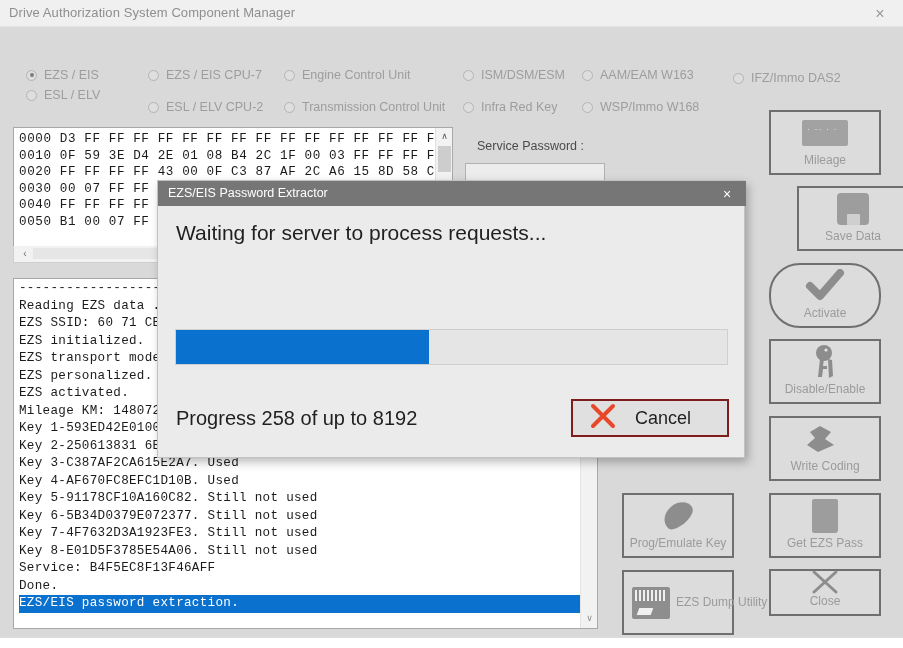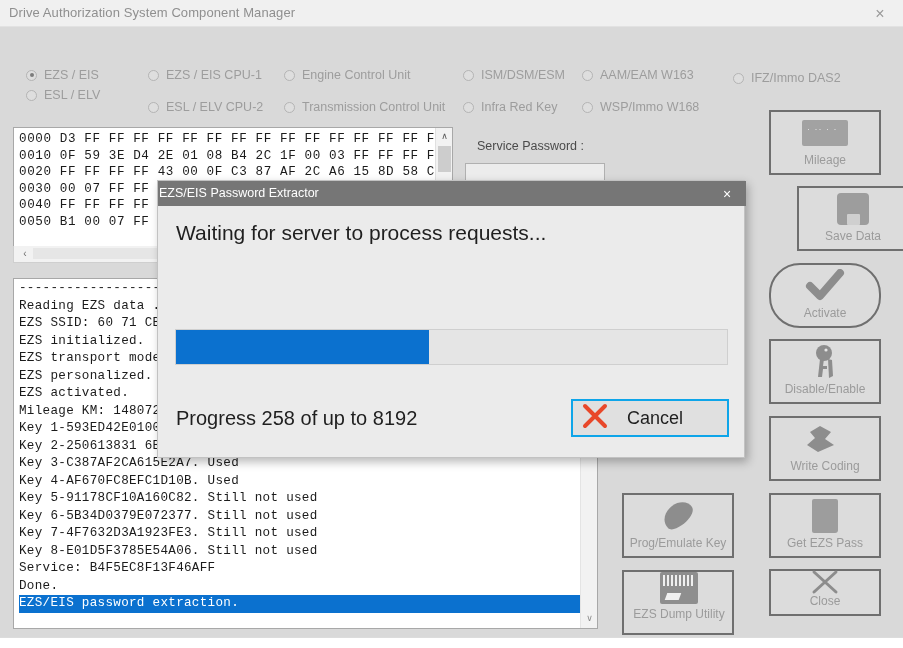--- a/index.html
+++ b/index.html
@@ -274,21 +274,21 @@
     background: #ebebeb;
     border: 1px solid #c2c2c2;
     box-shadow: 3px 4px 9px rgba(0,0,0,0.28);
   }
   .dlg-title {
     position: absolute; left: 0; top: 0;
     width: 588px; height: 25px;
     background: #767676;
   }
   .dlg-title-text {
-    position: absolute; left: 1px; top: 5px;
+    position: absolute; left: 10px; top: 5px;
     font-size: 12.5px; color: #ffffff;
     white-space: nowrap;
   }
   .dlg-close {
     position: absolute; right: 6px; top: 2px;
     width: 26px; height: 21px;
     display: flex; align-items: center; justify-content: center;
     color: #ffffff; font-size: 14px;
   }
   .dlg-heading {
@@ -309,23 +309,23 @@
   }
   .progress-label {
     position: absolute; left: 18px; top: 226px;
     font-size: 20px; color: #1f1f1f;
     white-space: nowrap;
   }
   .cancel-btn {
     position: absolute; left: 413px; top: 218px;
     width: 158px; height: 38px;
     background: #e0e0e0;
-    border: 2px solid #0ea5e9;
+    border: 2px solid #7f1d1d;
     display: flex; align-items: center; justify-content: flex-start;
-    padding-left: 8px;
+    padding-left: 16px;
     gap: 18px;
     cursor: default;
   }
   .cancel-btn .cap {
     font-size: 18px; color: #1f1f1f;
   }
 </style>
 </head>
 <body>
 
@@ -337,21 +337,21 @@
   </div>
 
   <div class="client">
 
     <div class="radio on" style="left:26px;  top:41px;">
       <span class="bullet"></span>
       <span>EZS / EIS</span>
     </div>
     <div class="radio" style="left:148px; top:41px;">
       <span class="bullet"></span>
-      <span>EZS / EIS CPU-1</span>
+      <span>EZS / EIS CPU-7</span>
     </div>
     <div class="radio" style="left:284px; top:41px;">
       <span class="bullet"></span>
       <span>Engine Control Unit</span>
     </div>
     <div class="radio" style="left:463px; top:41px;">
       <span class="bullet"></span>
       <span>ISM/DSM/ESM</span>
     </div>
     <div class="radio" style="left:582px; top:41px;">
@@ -491,21 +491,21 @@
 
     <div class="tbtn" style="left:622px; top:466px; width:112px; height:65px;">
       <div class="glyph">
         <svg class="icon-keyfob" viewBox="0 0 40 36">
           <path d="M10 30 C4 24 6 14 14 8 C22 2 31 4 34 9 C37 14 31 22 24 27 C18 31 13 33 10 30 Z" fill="#8d8d8d"></path>
         </svg>
       </div>
       <div class="cap">Prog/Emulate Key</div>
     </div>
 
-    <div class="tbtn dump" style="left:622px; top:543px; width:112px; height:65px;flex-direction:column;">
+    <div class="tbtn dump" style="left:622px; top:543px; width:112px; height:65px;">
       <div class="glyph">
           <div class="icon-chip"></div>
         </div>
       <div class="cap">EZS Dump Utility</div>
     </div>
 
     <div class="hidden-btn">
       <div>
           <div class="icon-puzzle"></div>
         </div>

